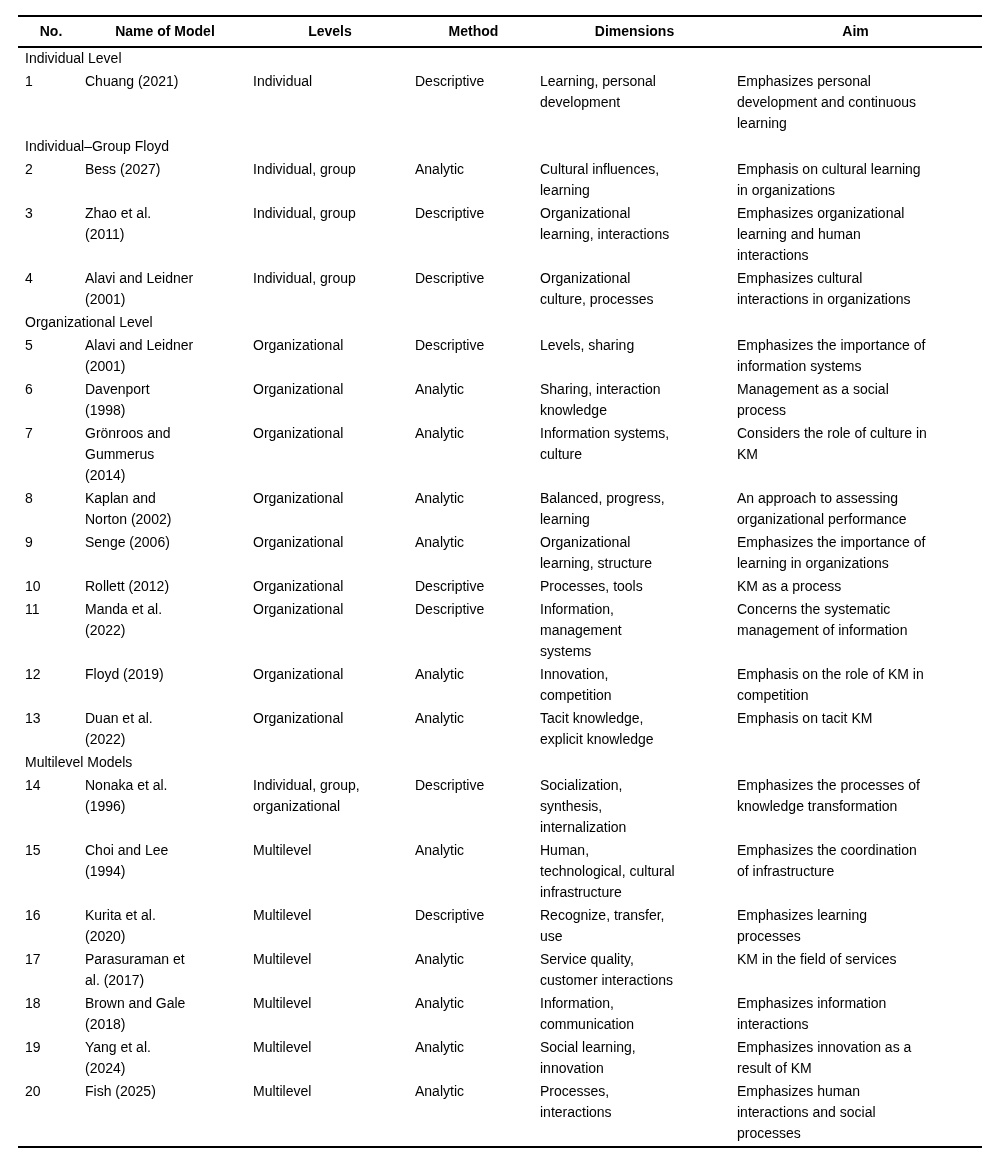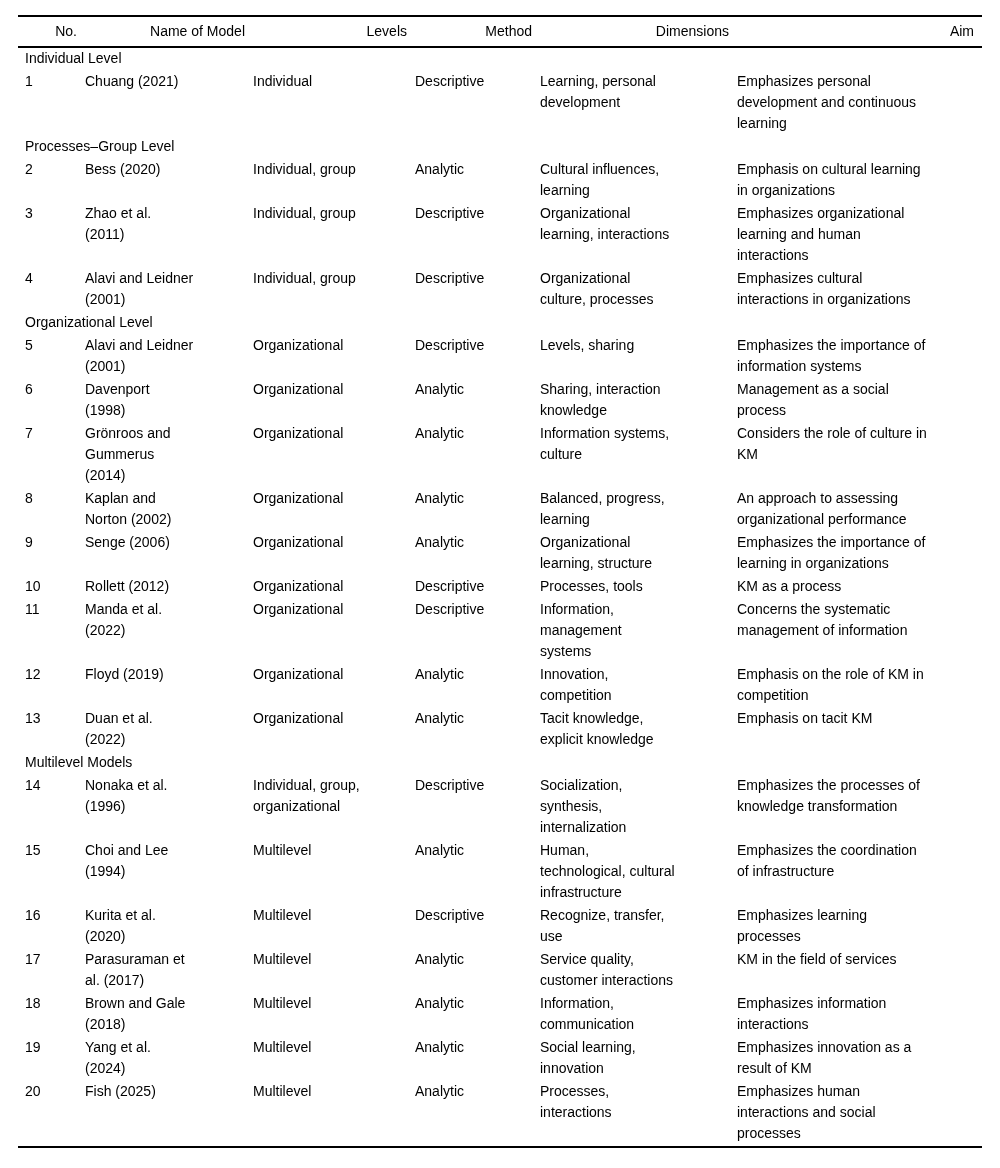--- a/index.html
+++ b/index.html
@@ -23,22 +23,22 @@
     border-top: 2px solid #000000;
     border-bottom: 2px solid #000000;
     font-size: 14px;
     line-height: 21px;
     color: #000000;
   }
   table.models-table thead tr {
     border-bottom: 2px solid #000000;
   }
   table.models-table th {
-    text-align: right;
-    font-weight: normal;
+    text-align: center;
+    font-weight: bold;
     vertical-align: middle;
     padding: 4px 8px 4px 0;
     white-space: nowrap;
   }
   table.models-table th:first-child { padding-left: 7px; }
   table.models-table td {
     vertical-align: top;
     padding: 0 8px 2px 0;
     white-space: pre-line;
   }
@@ -80,25 +80,25 @@
           <td>Chuang (2021)</td>
           <td>Individual</td>
           <td>Descriptive</td>
           <td>Learning, personal
 development</td>
           <td>Emphasizes personal
 development and continuous
 learning</td>
         </tr>
         <tr class="section-row">
-          <td colspan="6">Processes–Group Level</td>
+          <td colspan="6">Individual–Group Floyd</td>
         </tr>
         <tr>
           <td>2</td>
-          <td>Bess (2020)</td>
+          <td>Bess (2027)</td>
           <td>Individual, group</td>
           <td>Analytic</td>
           <td>Cultural influences,
 learning</td>
           <td>Emphasis on cultural learning
 in organizations</td>
         </tr>
         <tr>
           <td>3</td>
           <td>Zhao et al.

